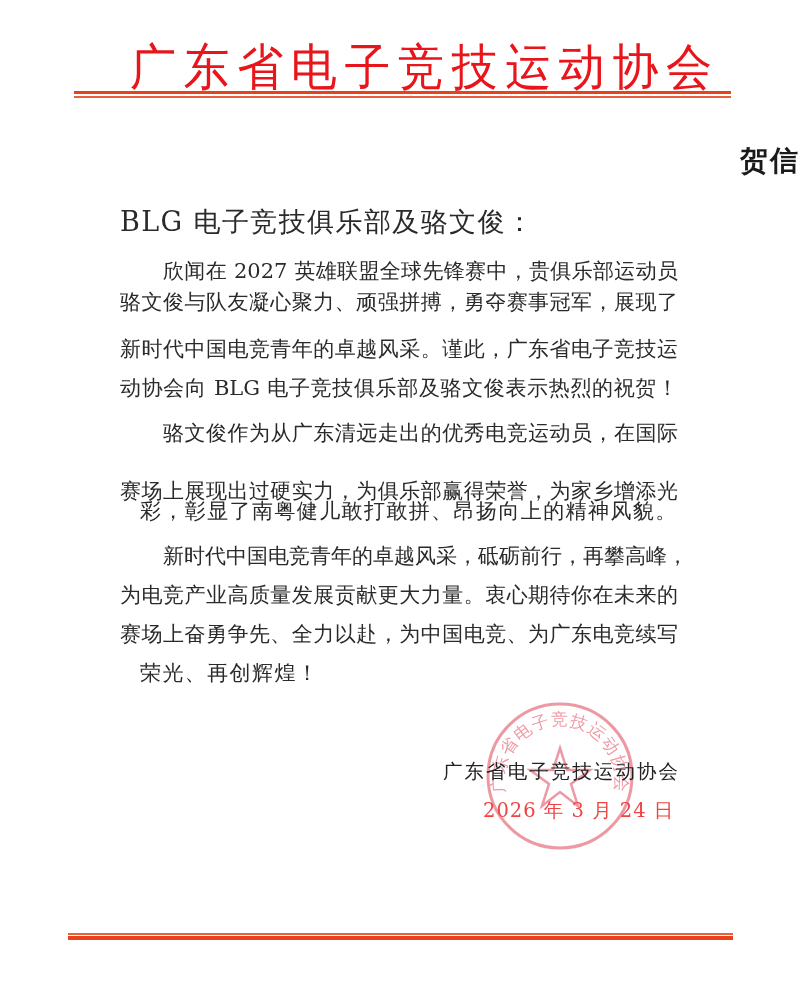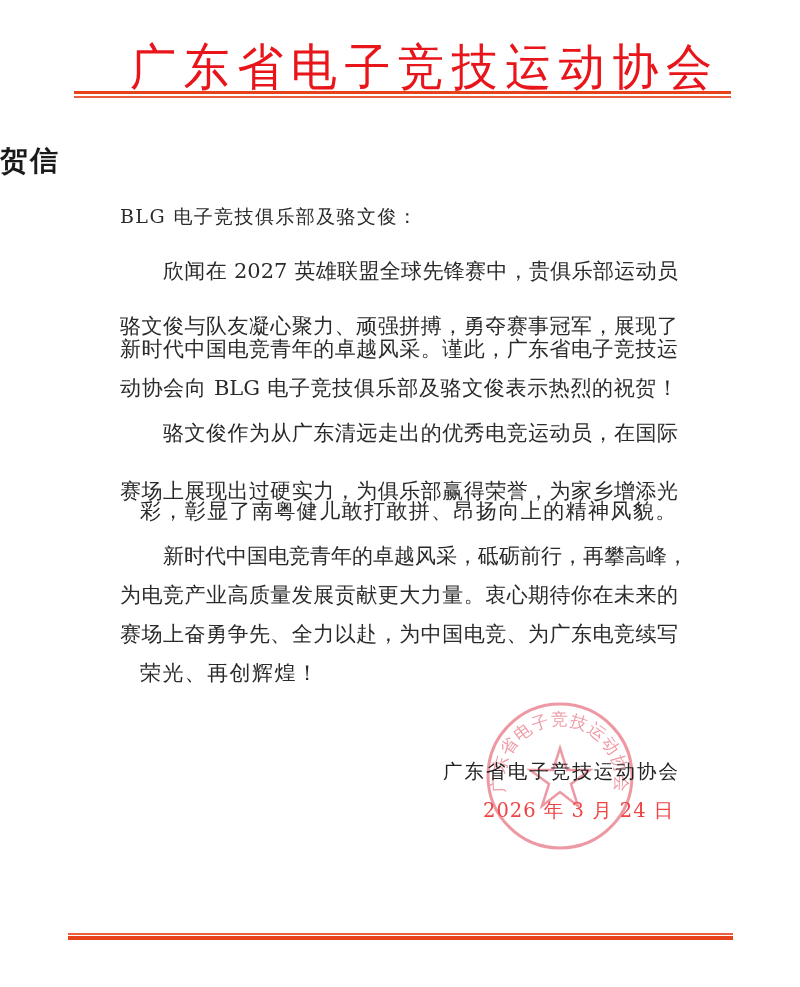--- a/index.html
+++ b/index.html
@@ -10,26 +10,26 @@
     color: #e8151b; font-size: 46px; line-height: 56px; letter-spacing: 7.6px;
     font-family: "DejaVu Serif", "Liberation Serif", serif; white-space: nowrap;
     transform: scaleY(1.08); transform-origin: left top;
   }
   .rule { position: absolute; background: #e8421a; }
   .top-thick { left: 74px; top: 91px; width: 657px; height: 3px; }
   .top-thin  { left: 74px; top: 96px; width: 657px; height: 1.5px; opacity: .85; }
   .bot-thin  { left: 68px; top: 933px; width: 665px; height: 1.5px; opacity: .85; }
   .bot-thick { left: 68px; top: 936px; width: 665px; height: 4px; }
   .doc-title {
-    position: absolute; left: 0; width: 800px; top: 142px; text-align: left;
+    position: absolute; left: 0; width: 800px; top: 142px; text-align: right;
     font-size: 28px; font-weight: bold; letter-spacing: 2px; color: #1a1a1a;
     font-family: "DejaVu Sans", "Liberation Sans", sans-serif;
   }
   .salutation {
-    position: absolute; left: 120px; top: 204px; font-size: 19px; color: #2a2a2a;
+    position: absolute; left: 120px; top: 204px; font-size: 27px; color: #2a2a2a;
     letter-spacing: 1.4px; white-space: nowrap;
   }
   .line {
     position: absolute; left: 120px; width: 558px; font-size: 21px; color: #2a2a2a;
     white-space: nowrap; text-align: justify; text-align-last: justify; height: 28px; line-height: 28px;
   }
   .line.indent { left: 163px; width: 515px; }
   .line.last { text-align-last: left; letter-spacing: 1.4px; margin-left: 20px; }
   .seal {
     position: absolute; left: 484px; top: 700px; width: 152px; height: 152px;
@@ -50,21 +50,21 @@
 <div class="letterhead-title">广东省电子竞技运动协会</div>
 <div class="rule top-thick"></div>
 <div class="rule top-thin"></div>
 
 <div class="doc-title">贺信</div>
 
 <div class="salutation">BLG 电子竞技俱乐部及骆文俊：</div>
 
 <div>
   <div class="line indent" style="top:257px">欣闻在 2027 英雄联盟全球先锋赛中，贵俱乐部运动员</div>
-  <div class="line" style="top:312px">骆文俊与队友凝心聚力、顽强拼搏，勇夺赛事冠军，展现了</div>
+  <div class="line" style="top:288px">骆文俊与队友凝心聚力、顽强拼搏，勇夺赛事冠军，展现了</div>
   <div class="line" style="top:335px">新时代中国电竞青年的卓越风采。谨此，广东省电子竞技运</div>
   <div class="line" style="top:374px">动协会向 BLG 电子竞技俱乐部及骆文俊表示热烈的祝贺！</div>
 </div>
 
 <div>
   <div class="line indent" style="top:419px">骆文俊作为从广东清远走出的优秀电竞运动员，在国际</div>
   <div class="line" style="top:477px">赛场上展现出过硬实力，为俱乐部赢得荣誉，为家乡增添光</div>
   <div class="line last" style="top:497px">彩，彰显了南粤健儿敢打敢拼、昂扬向上的精神风貌。</div>
 </div>
 

